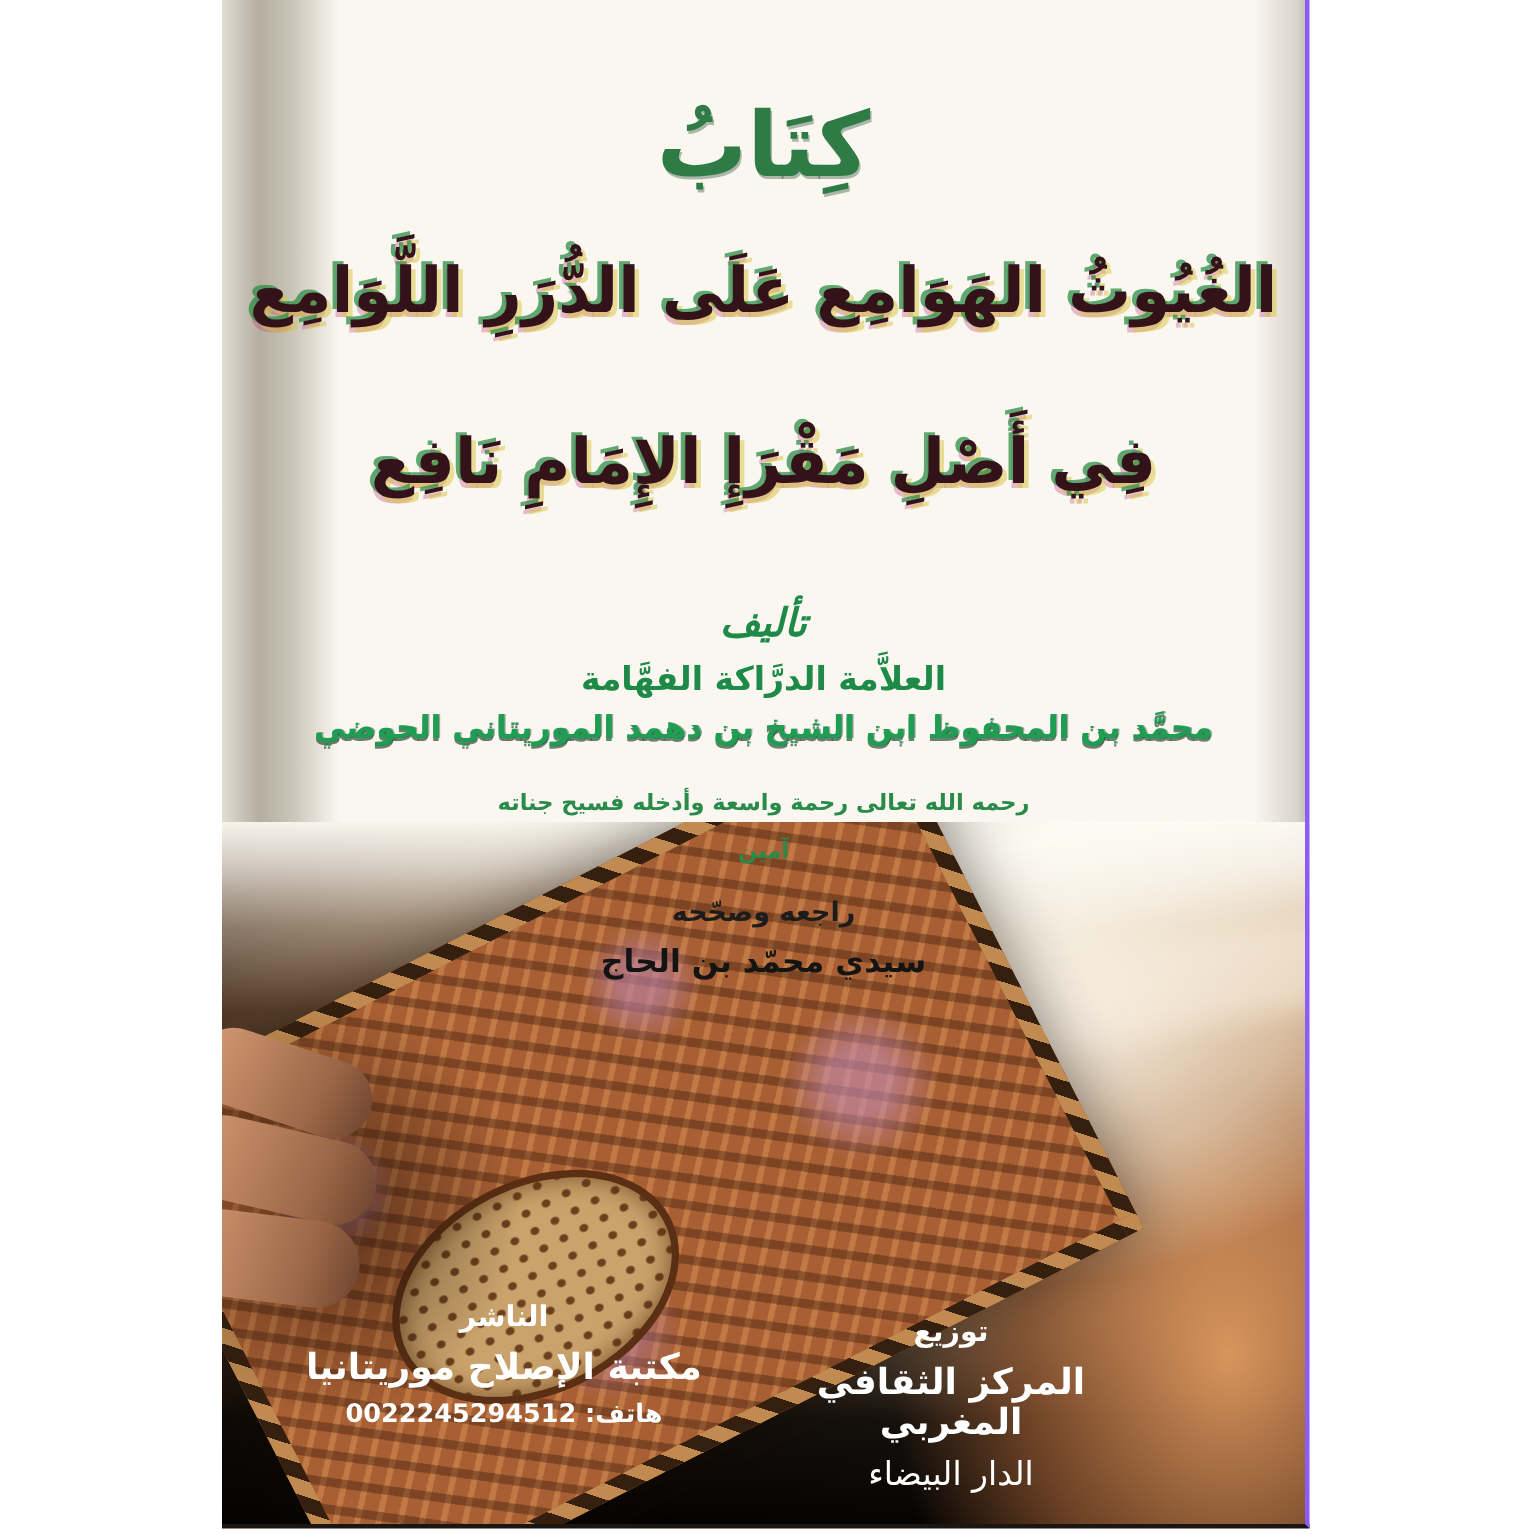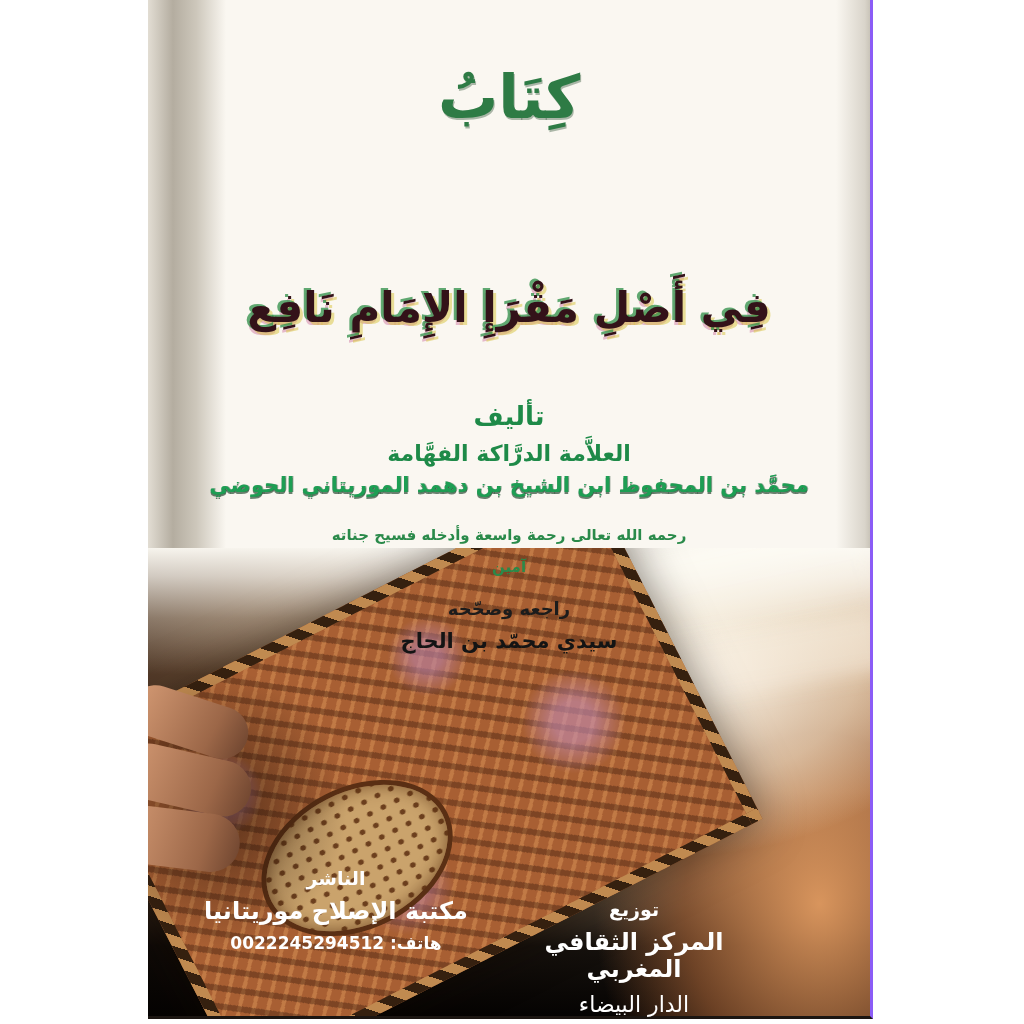--- a/index.html
+++ b/index.html
@@ -15,21 +15,21 @@
          background:linear-gradient(90deg,rgba(250,247,241,0),#d9d4ca 85%,#c9c4b8 100%);}
 
   
   .txt{position:absolute;left:0;width:100%;text-align:center;direction:rtl;z-index:2;line-height:1.25;}
   .kitab{top:60px;font-size:60px;font-weight:bold;color:#2e7b45;
          text-shadow:1px 2px 0 rgba(20,60,30,.35);}
   .title{font-weight:bold;color:#331219;white-space:nowrap;
          text-shadow:-3px -2px 0 rgba(44,142,70,.75), 3px 3px 0 rgba(216,196,60,.5), -1px 3px 0 rgba(190,70,130,.35);}
   .t1{top:168px;font-size:42px;}
   .t2{top:282px;font-size:42px;}
-  .talif{top:400px;font-size:26px;font-weight:bold;color:#1e8a48;}
+  .talif{top:400px;font-size:26px;font-weight:bold;color:#1e8a48;font-style:italic;}
   .honor{top:440px;font-size:22px;font-weight:bold;color:#1e8a48;}
   .author{top:472px;font-size:21px;font-weight:bold;color:#1d9e53;white-space:nowrap;
           text-shadow:0 2px 0 rgba(8,48,24,.6),1px 0 0 rgba(8,48,24,.4);}
   .dua{top:526px;font-size:15px;font-weight:bold;color:#2a8a4a;}
   .amin{top:558px;font-size:15px;font-weight:bold;color:#2a8a4a;}
   .reviewed{top:598px;font-size:18px;font-weight:bold;color:#1c1c1c;}
   .reviewer{top:628px;font-size:21px;font-weight:bold;color:#141414;}
 
   
   .photo{position:absolute;left:0;top:548px;width:100%;height:468px;overflow:hidden;z-index:1;
@@ -67,35 +67,36 @@
     background:linear-gradient(100deg,#d59b75,#9c6748 70%,#6f452f);}
   .f1{left:-20px;top:148px;width:122px;height:52px;transform:rotate(18deg);}
   .f2{left:-28px;top:204px;width:132px;height:56px;transform:rotate(13deg);}
   .f3{left:-30px;top:262px;width:122px;height:58px;transform:rotate(7deg);}
   .hand-shadow{position:absolute;left:-60px;top:120px;width:260px;height:280px;border-radius:50%;
     background:radial-gradient(rgba(25,12,6,.55),rgba(0,0,0,0) 70%);}
 
   
   .imprint{position:absolute;z-index:3;direction:rtl;text-align:center;color:#ffffff;line-height:1.15;}
   .publisher{left:55px;top:868px;width:266px;}
-  .distributor{left:366px;top:899px;width:240px;}
+  .distributor{left:366px;top:878px;width:240px;}
   .imp-label{font-size:19px;font-weight:bold;}
   .imp-name{font-size:24px;font-weight:bold;margin-top:8px;}
   .imp-name2{font-size:22px;font-weight:normal;margin-top:8px;}
   .imp-phone{font-size:17px;font-weight:bold;margin-top:9px;}
 </style>
 </head>
 <body>
 
 <div class="scan">
   <div class="cover">
     <div class="spine"></div>
     <div class="right-shade"></div>
 
     <div class="txt kitab">كِتَابُ</div>
+    <div class="txt title t1">الغُيُوثُ الهَوَامِع عَلَى الدُّرَرِ اللَّوَامِع</div>
     <div class="txt title t2">فِي أَصْلِ مَقْرَإِ الإِمَامِ نَافِع</div>
     <div class="txt talif">تأليف</div>
     <div class="txt honor">العلاَّمة الدرَّاكة الفهَّامة</div>
     <div class="txt author">محمَّد بن المحفوظ ابن الشيخ بن دهمد الموريتاني الحوضي</div>
     <div class="txt dua">رحمه الله تعالى رحمة واسعة وأدخله فسيح جناته</div>
     <div class="txt amin">آمين</div>
     <div class="txt reviewed">راجعه وصحّحه</div>
     <div class="txt reviewer">سيدي محمّد بن الحاج</div>
 
     <div class="photo">

